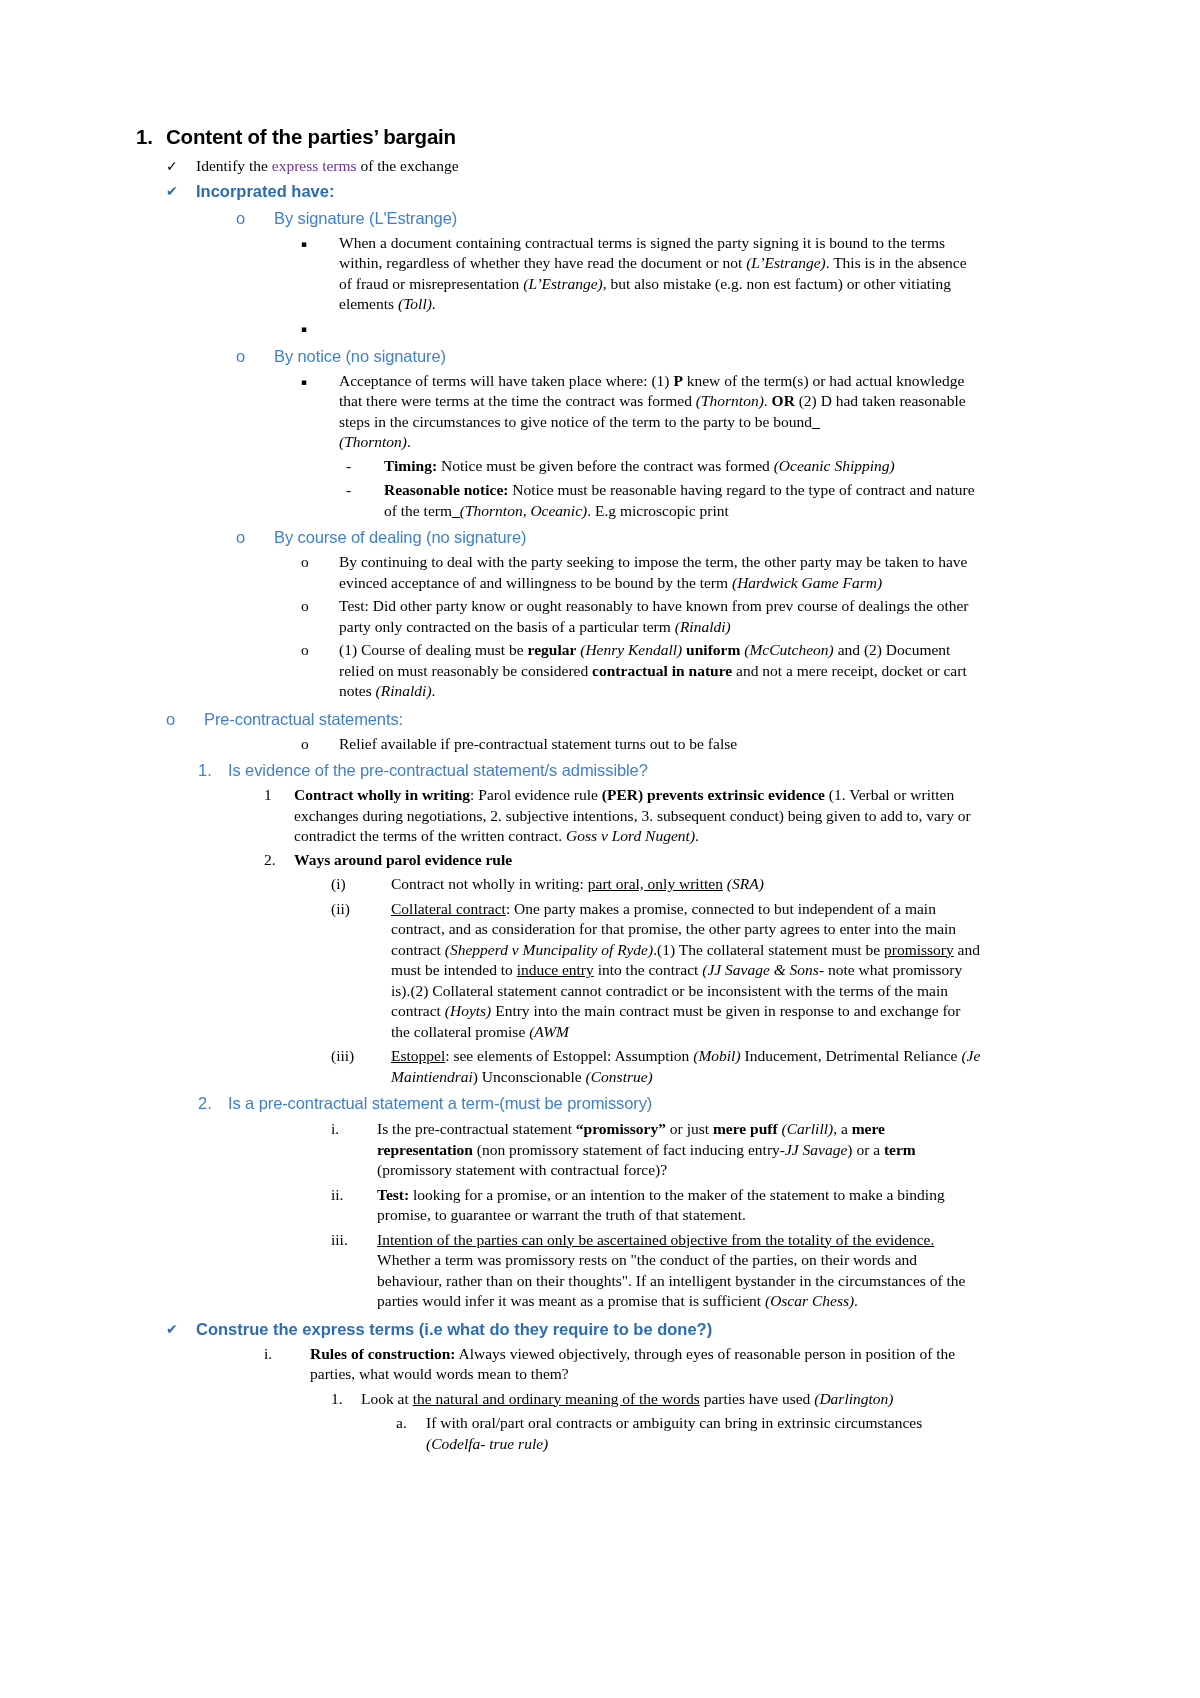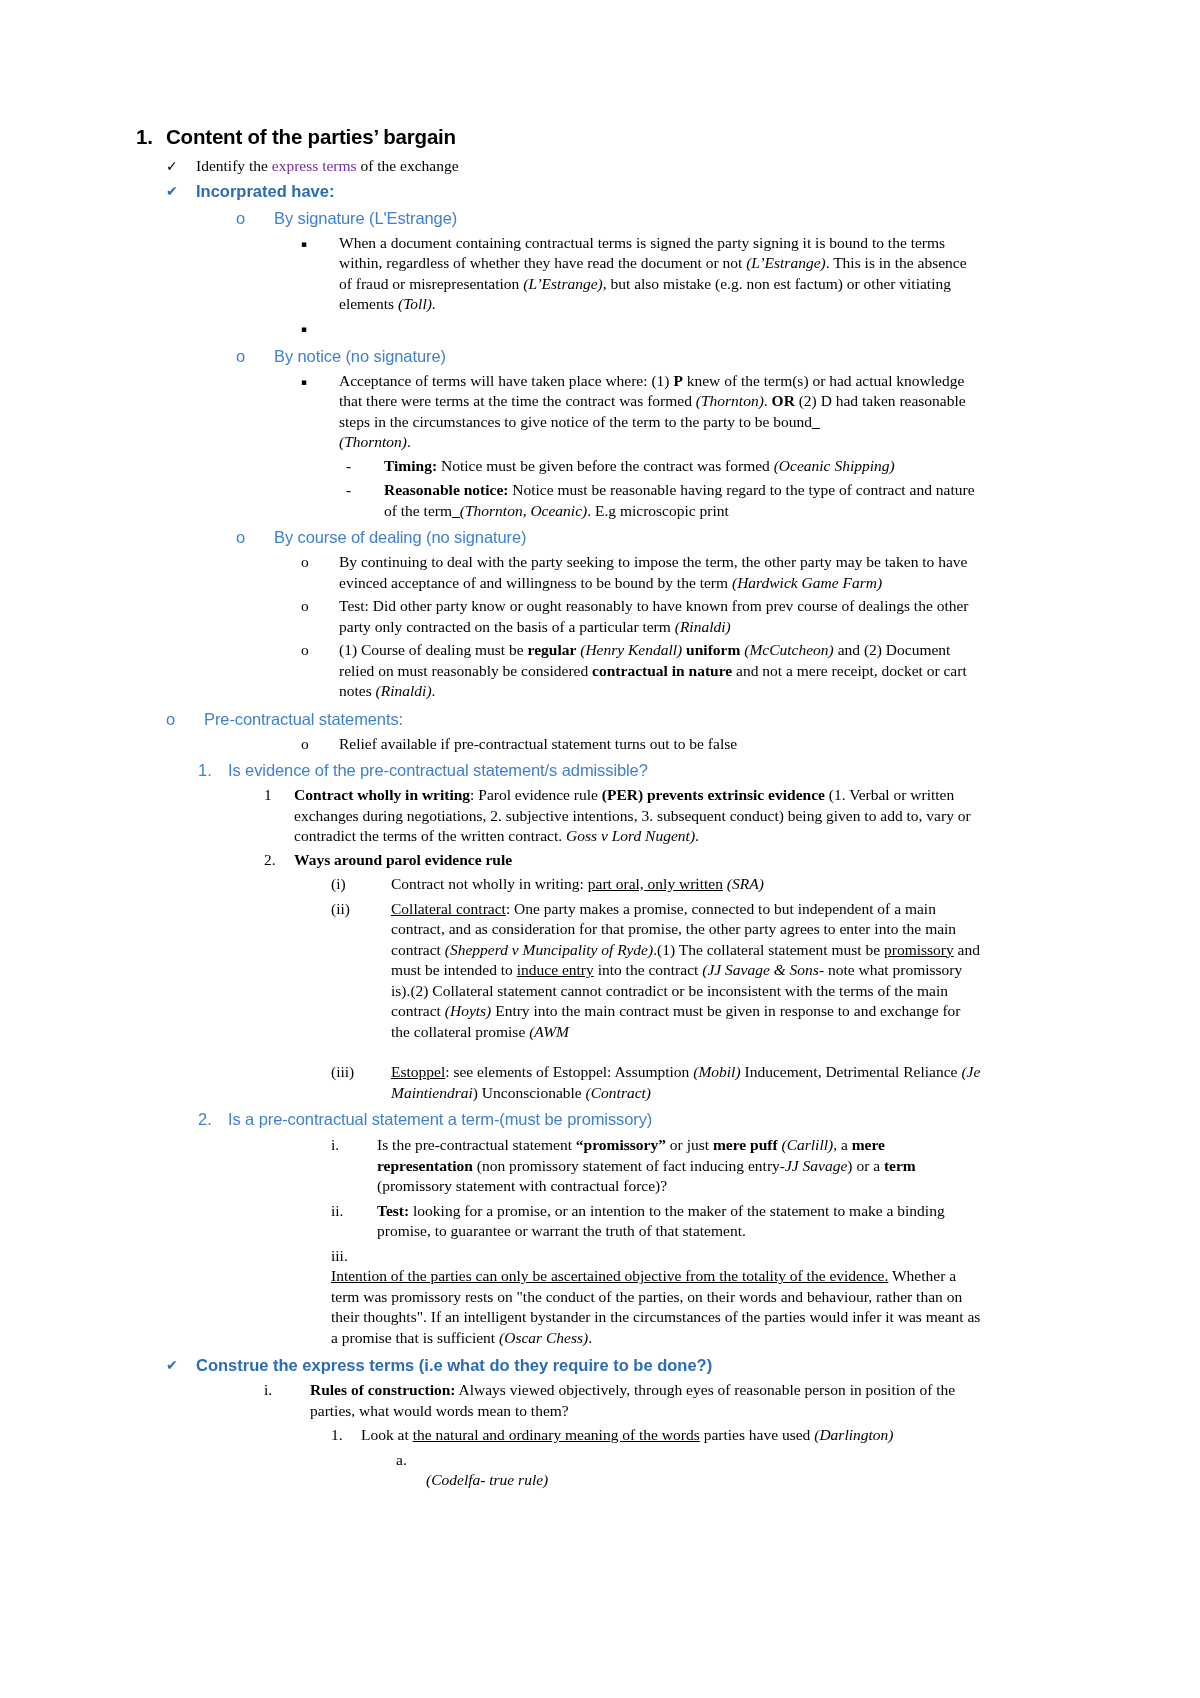--- a/index.html
+++ b/index.html
@@ -209,41 +209,41 @@
     <div class="row txt lvl-5b" style="margin-top:4px;">
       <span class="marker mk-par">(i)</span>
       <span class="body-txt">Contract not wholly in writing: <span class="u">part oral, only written</span> <span class="case">(SRA)</span></span>
     </div>
 
     <div class="row txt lvl-5b" style="margin-top:4px;">
       <span class="marker mk-par">(ii)</span>
       <span class="body-txt"><span class="u">Collateral contract</span>: One party makes a promise, connected to but independent of a main contract, and as consideration for that promise, the other party agrees to enter into the main contract <span class="case">(Shepperd v Muncipality of Ryde)</span>.(1) The collateral statement must be <span class="u">promissory</span> and must be intended to <span class="u">induce entry</span> into the contract <span class="case">(JJ Savage &amp; Sons</span>- note what promissory is).(2) Collateral statement cannot contradict or be inconsistent with the terms of the main contract <span class="case">(Hoyts)</span> Entry into the main contract must be given in response to and exchange for the collateral promise <span class="case">(AWM</span></span>
     </div>
 
-    <div class="row txt lvl-5b" style="margin-top:20px;">
+    <div class="row txt lvl-5b" style="margin-top:4px;">
       <span class="marker mk-par">(iii)</span>
-      <span class="body-txt"><span class="u">Estoppel</span>: see elements of Estoppel: Assumption <span class="case">(Mobil)</span> Inducement, Detrimental Reliance <span class="case">(Je Maintiendrai</span>) Unconscionable <span class="case">(Contract)</span></span>
+      <span class="body-txt"><span class="u">Estoppel</span>: see elements of Estoppel: Assumption <span class="case">(Mobil)</span> Inducement, Detrimental Reliance <span class="case">(Je Maintiendrai</span>) Unconscionable <span class="case">(Construe)</span></span>
     </div>
 
     <div class="row h3 lvl-3b" style="margin-top:4px;">
       <span class="marker mk-num">2.</span>
       <span class="body-txt">Is a pre-contractual statement a term-(must be promissory)</span>
     </div>
 
     <div class="row txt lvl-5b" style="margin-top:4px;">
       <span class="marker mk-rom">i.</span>
       <span class="body-txt">Is the pre-contractual statement <span class="b">“promissory”</span> or just <span class="b">mere puff</span> <span class="case">(Carlill)</span>, a <span class="b">mere representation</span> (non promissory statement of fact inducing entry-<span class="case">JJ Savage</span>) or a <span class="b">term</span> (promissory statement with contractual force)?</span>
     </div>
 
     <div class="row txt lvl-5b" style="margin-top:4px;">
       <span class="marker mk-rom">ii.</span>
       <span class="body-txt"><span class="b">Test:</span> looking for a promise, or an intention to the maker of the statement to make a binding promise, to guarantee or warrant the truth of that statement.</span>
     </div>
 
-    <div class="row txt lvl-5b" style="margin-top:4px;flex-direction:column;">
+    <div class="row txt lvl-5b" style="margin-top:4px;">
       <span class="marker mk-rom">iii.</span>
       <span class="body-txt"><span class="u">Intention of the parties can only be ascertained objective from the totality of the evidence.</span> Whether a term was promissory rests on "the conduct of the parties, on their words and behaviour, rather than on their thoughts". If an intelligent bystander in the circumstances of the parties would infer it was meant as a promise that is sufficient <span class="case">(Oscar Chess)</span>.</span>
     </div>
 
     <div class="row h2 lvl-2" style="margin-top:5px;">
       <span class="marker mk-check check-glyph">✔</span>
       <span class="body-txt">Construe the express terms (i.e what do they require to be done?)</span>
     </div>
 
     <div class="row txt lvl-4b" style="margin-top:3px;">
@@ -251,17 +251,17 @@
       <span class="body-txt"><span class="b">Rules of construction:</span> Always viewed objectively, through eyes of reasonable person in position of the parties, what would words mean to them?</span>
     </div>
 
     <div class="row txt lvl-5b" style="margin-top:4px;">
       <span class="marker mk-num">1.</span>
       <span class="body-txt"><span>Look at </span><span class="u">the natural and ordinary meaning of the words</span><span> parties have used </span><span class="case">(Darlington)</span></span>
     </div>
 
     <div class="row txt lvl-6" style="margin-top:4px;">
       <span class="marker mk-num">a.</span>
-      <span class="body-txt"><br><span class="case">(Codelfa- true rule)</span></span>
+      <span class="body-txt"><span>If with oral/part oral contracts or ambiguity can bring in extrinsic circumstances </span><br><span class="case">(Codelfa- true rule)</span></span>
     </div>
 
   </div>
 </div>
 
 </body></html>

